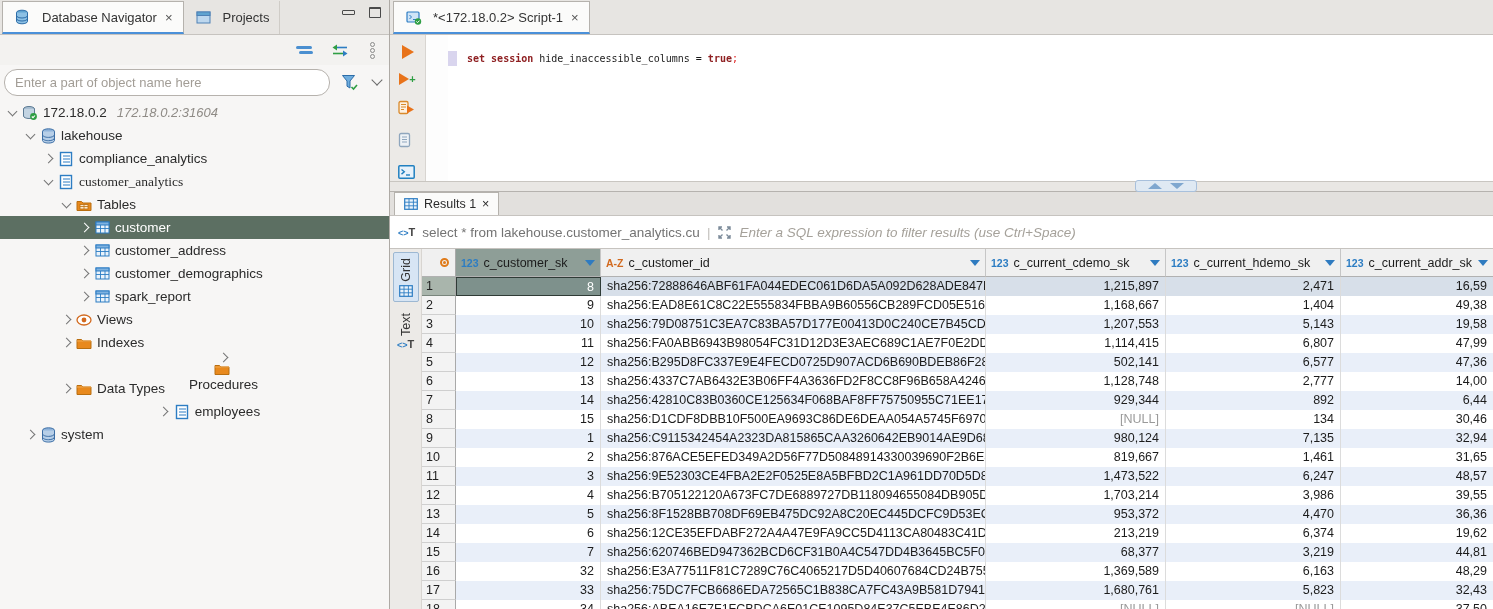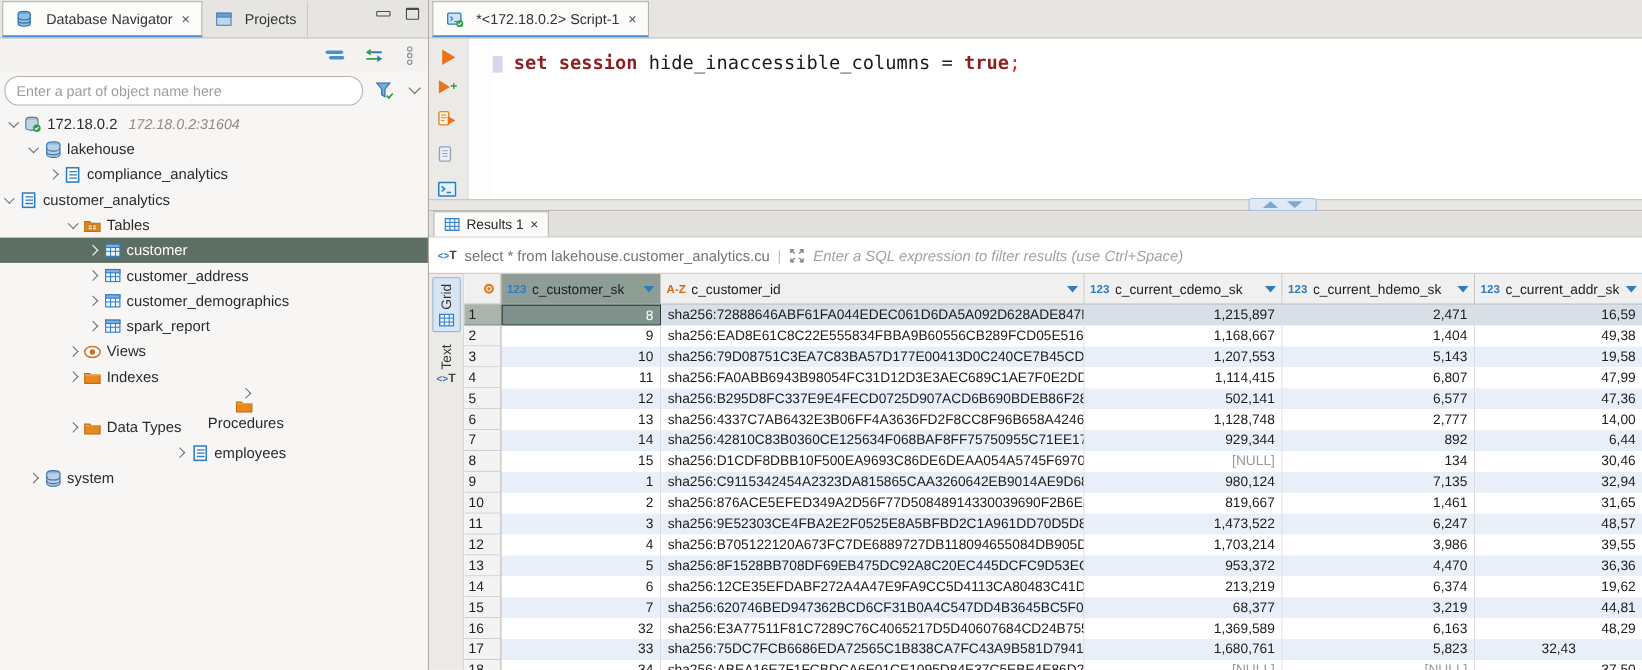--- a/index.html
+++ b/index.html
@@ -42,21 +42,21 @@
   .ticon { width:16px; height:16px; margin:0 5px 0 2px; flex:none; display:flex; align-items:center; justify-content:center; }
   .tdetail { font-style:italic; color:#8f8b86; margin-left:10px; font-size:13px; }
 
   
   .ed-body { display:flex; height:146px; background:#fff; }
   .ed-toolbar { width:36px; background:#eceae7; border-right:1px solid #d8d5d1; display:flex; flex-direction:column; align-items:center; padding-top:10px; gap:14px; flex:none; }
   .play-tri { width:0; height:0; border-left:12px solid #e8731a; border-top:7px solid transparent; border-bottom:7px solid transparent; }
   .play-sm { width:0; height:0; border-left:10px solid #e8731a; border-top:6px solid transparent; border-bottom:6px solid transparent; }
   .plus-g { color:#2f9e44; font-weight:bold; font-size:11px; line-height:8px; }
   .ed-gutter { width:22px; background:#fdfdfd; flex:none; }
-  .lines { flex:1; padding-top:15px; font-family:"DejaVu Sans Mono","Liberation Mono",monospace; font-size:17px; }
+  .lines { flex:1; padding-top:15px; font-family:"DejaVu Sans Mono","Liberation Mono",monospace; font-size:10px; }
   .line-row { display:flex; height:17px; line-height:17px; }
   .line-row.hl { background:#e7f1fc; }
   .ruler { width:14px; flex:none; display:flex; align-items:center; }
   .stmark { width:9px; height:15px; background:#d9d5ee; }
   .code { padding-left:5px; white-space:pre; }
   .tk-kw { color:#8f2022; font-weight:bold; }
   .tk-pl { color:#1a1a1a; }
   .tk-st { color:#1a1a1a; font-weight:bold; }
   .tk-id { color:#3d3d3d; }
   .tk-tb { color:#9141c9; }
@@ -203,21 +203,21 @@
           <span class="chev col"></span>
         </span>
         <span class="ticon">
           <svg width="14" height="16">
             <rect x="1.5" y="1.5" width="11" height="13" fill="#fff" stroke="#2d7dc3" stroke-width="1.4"></rect>
             <path d="M4 5h7M4 8h7M4 11h7" stroke="#2d7dc3" stroke-width="1.2"></path>
           </svg>
         </span>
         <span>compliance_analytics</span>
       </div>
-      <div class="tree-row" style="">
+      <div class="tree-row" style="padding-left: 40px; font-family: Liberation Serif, serif;">
         <span class="tw">
           <span class="chev exp"></span>
         </span>
         <span class="ticon">
           <svg width="14" height="16">
             <rect x="1.5" y="1.5" width="11" height="13" fill="#fff" stroke="#2d7dc3" stroke-width="1.4"></rect>
             <path d="M4 5h7M4 8h7M4 11h7" stroke="#2d7dc3" stroke-width="1.2"></path>
           </svg>
         </span>
         <span>customer_analytics</span>
@@ -635,21 +635,21 @@
             <div class="gc num" style="width: 180px;">1,369,589</div>
             <div class="gc num" style="width: 175px;">6,163</div>
             <div class="gc num" style="width: 153px;">48,29</div>
           </div>
           <div class="grow row-stripe">
             <div class="rn" style="width: 34px;">17</div>
             <div class="gc num" style="width: 145px;">33</div>
             <div class="gc" style="width: 385px;">sha256:75DC7FCB6686EDA72565C1B838CA7FC43A9B581D79414537</div>
             <div class="gc num" style="width: 180px;">1,680,761</div>
             <div class="gc num" style="width: 175px;">5,823</div>
-            <div class="gc num" style="width: 153px; text-align: center;">32,43</div>
+            <div class="gc num" style="width: 153px;">32,43</div>
           </div>
           <div class="grow row-plain">
             <div class="rn" style="width: 34px;">18</div>
             <div class="gc num" style="width: 145px;">34</div>
             <div class="gc" style="width: 385px;">sha256:ABEA16E7F1FCBDCA6E01CE1095D84E37C5EBE4E86D286B1E</div>
             <div class="gc num null" style="width: 180px;">[NULL]</div>
             <div class="gc num null" style="width: 175px;">[NULL]</div>
             <div class="gc num" style="width: 153px;">37,50</div>
           </div>
         </div>

